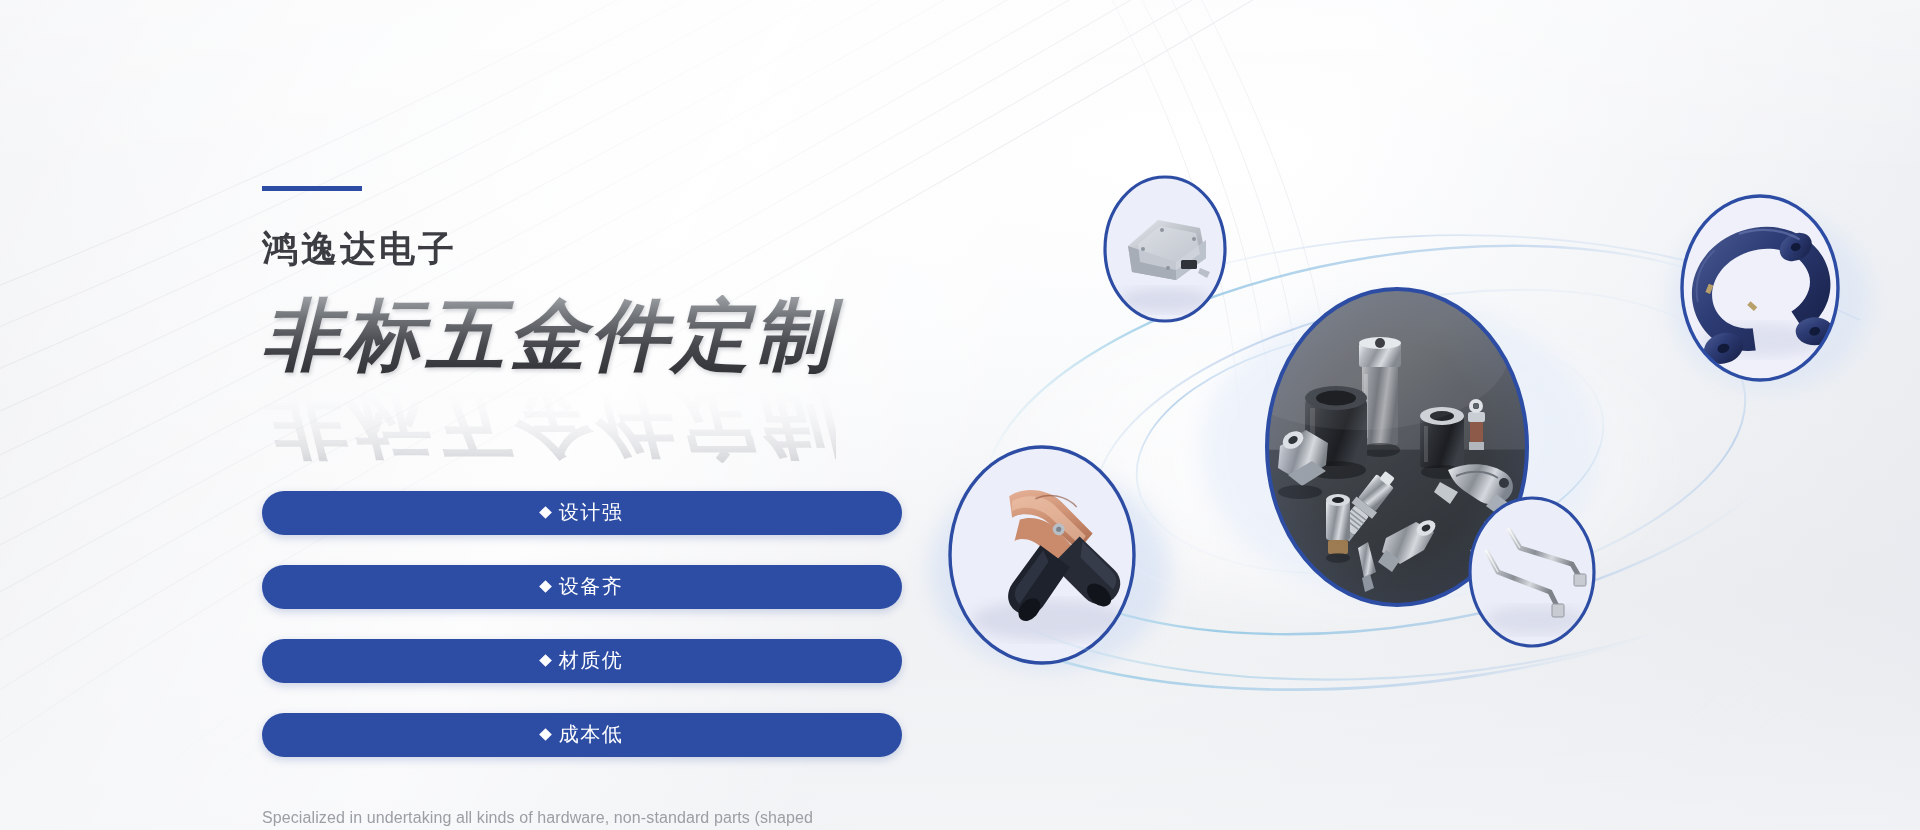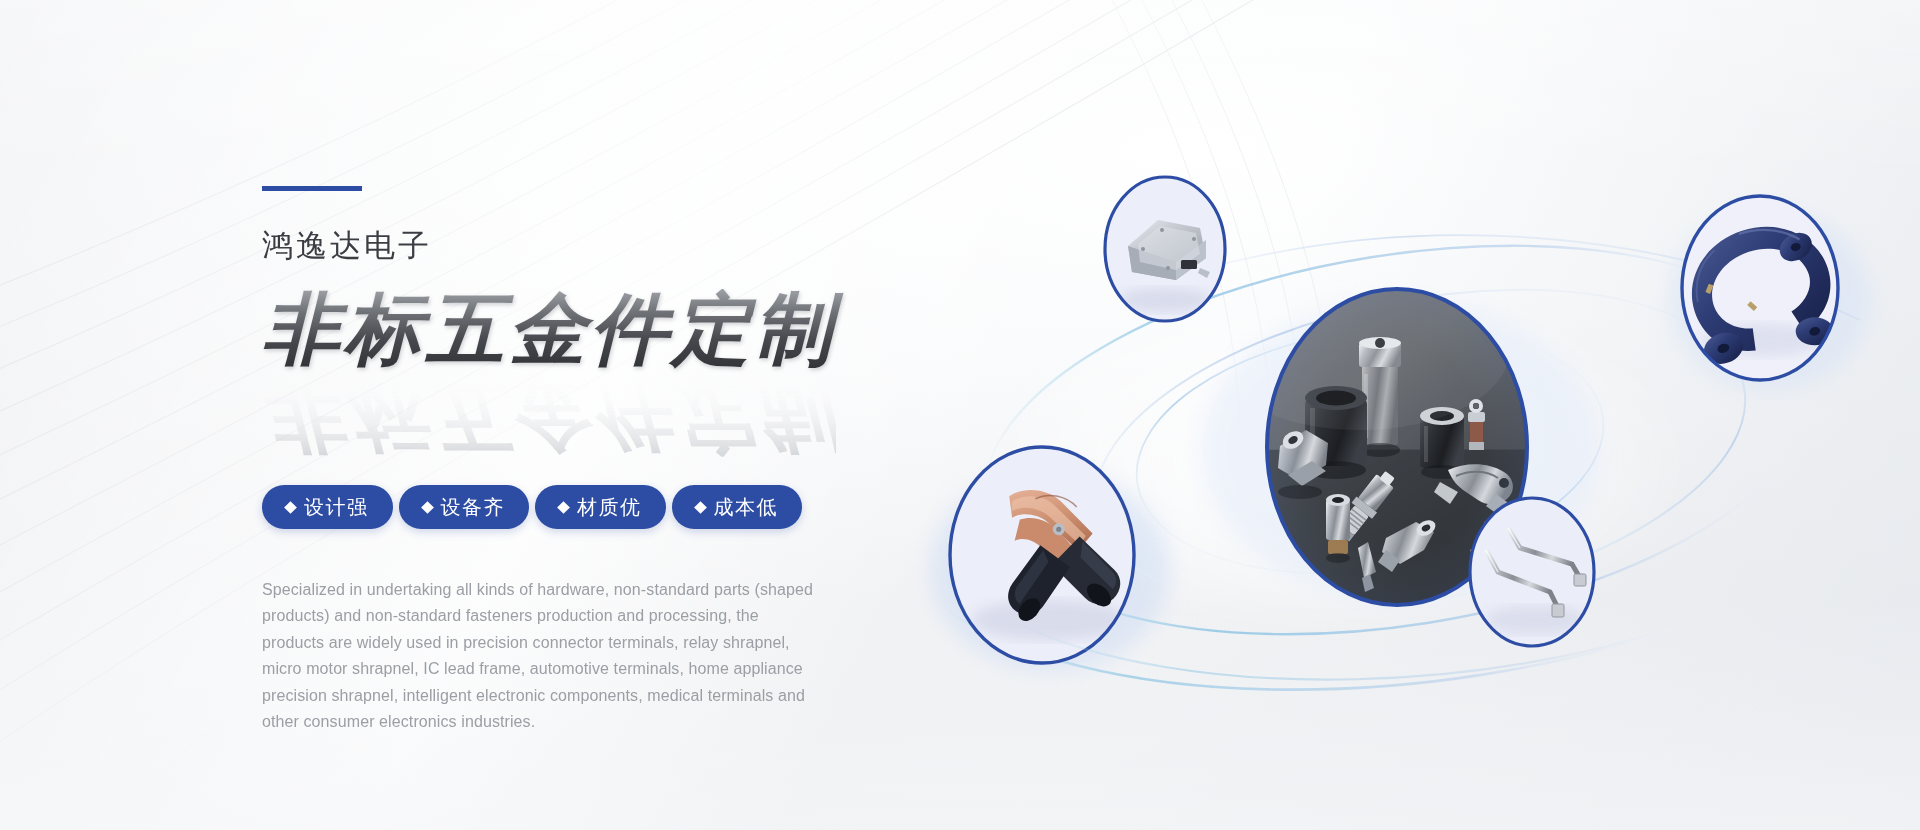--- a/index.html
+++ b/index.html
@@ -35,22 +35,22 @@
   .bg-lines{ position:absolute; inset:0; }
 
   
   .left{
     position:absolute; left:262px; top:186px; width:640px;
   }
   .accent-bar{
     width:100px; height:5px; background:#2d4da4; margin-bottom:38px;
   }
   .brand{
-    font-size:31px; color:#3b3d42; letter-spacing:3px;
-    font-weight:400; line-height:1.1; margin-bottom:26px;
+    font-size:36px; color:#3b3d42; letter-spacing:3px;
+    font-weight:700; line-height:1.1; margin-bottom:26px;
   }
 
   .headline-wrap{ position:relative; height:148px;font-style:italic; }
   .headline{
     font-size:78px; font-weight:700; letter-spacing:4px; line-height:1.05;
     white-space:nowrap;
     background:linear-gradient(180deg,#9ea1a6 0%,#6f7277 28%,#46484d 62%,#303236 100%);
     -webkit-background-clip:text; background-clip:text;
     color:transparent; -webkit-text-fill-color:transparent;
     filter:drop-shadow(1px 2px 2px rgba(120,124,132,.35));
@@ -62,21 +62,21 @@
     transform:scaleY(-1);
     background:linear-gradient(180deg,#b9bcc1 0%, #d9dbdf 45%, #eef0f2 78%, #f2f3f5 100%);
     -webkit-background-clip:text; background-clip:text;
     color:transparent; -webkit-text-fill-color:transparent;
     -webkit-mask-image:linear-gradient(to top, rgba(0,0,0,0) 8%, rgba(0,0,0,.55) 72%, rgba(0,0,0,.8) 100%);
             mask-image:linear-gradient(to top, rgba(0,0,0,0) 8%, rgba(0,0,0,.55) 72%, rgba(0,0,0,.8) 100%);
     opacity:.72; pointer-events:none;
   }
 
   
-  .pills{ display:flex; gap:6px; margin-top:48px; }
+  .pills{ display:flex; gap:30px; margin-top:48px;flex-direction:column; }
   .pill{
     display:flex; align-items:center; justify-content:center; gap:9px;
     height:44px; padding:0 24px;
     background:#2d4da4; border-radius:22px;
     color:#ffffff; font-size:20px; letter-spacing:1.5px;
     box-shadow:0 3px 8px rgba(45,77,164,.22);
     cursor:pointer; user-select:none;
   }
   .pill .dia{
     display:inline-block; width:9px; height:9px;

